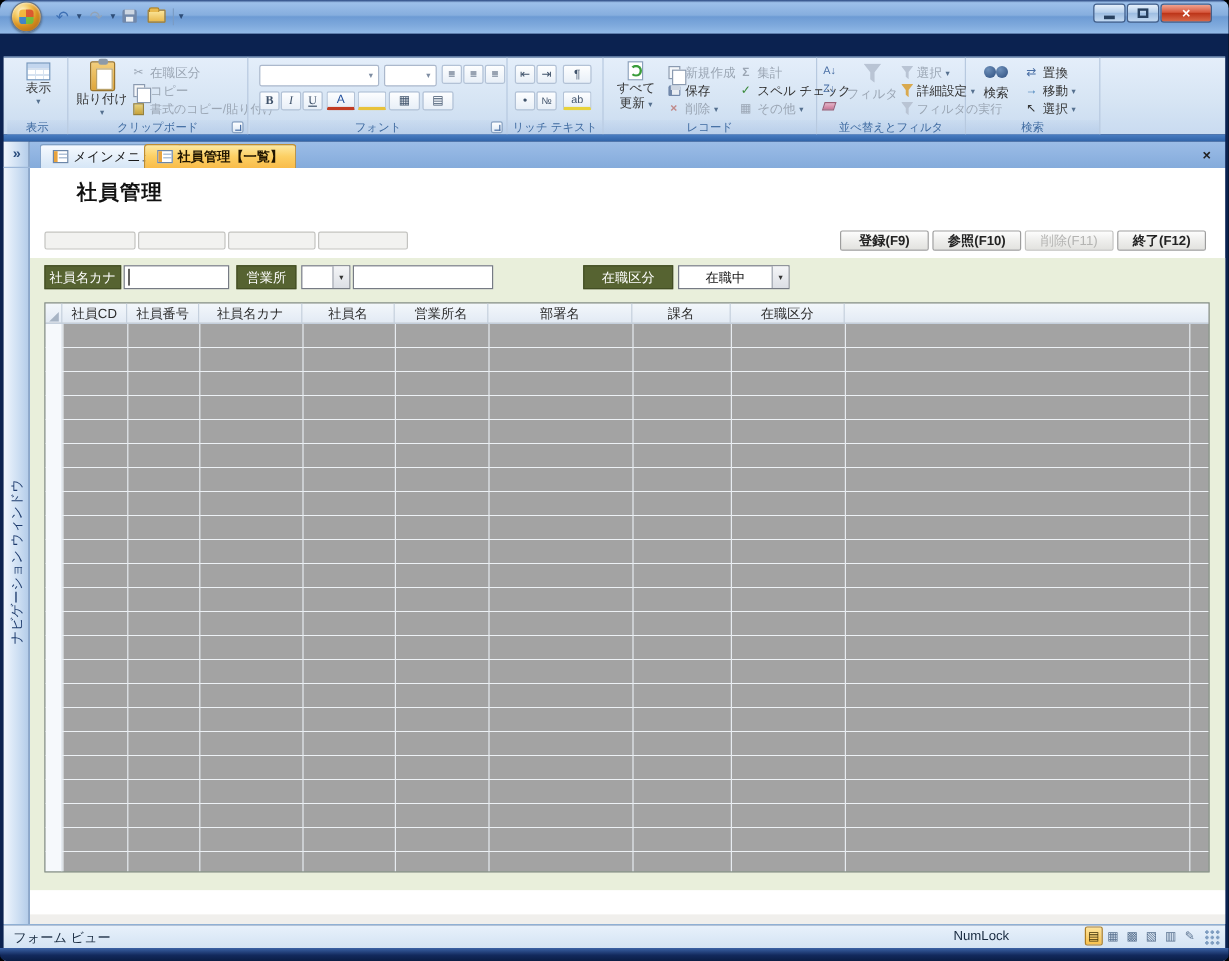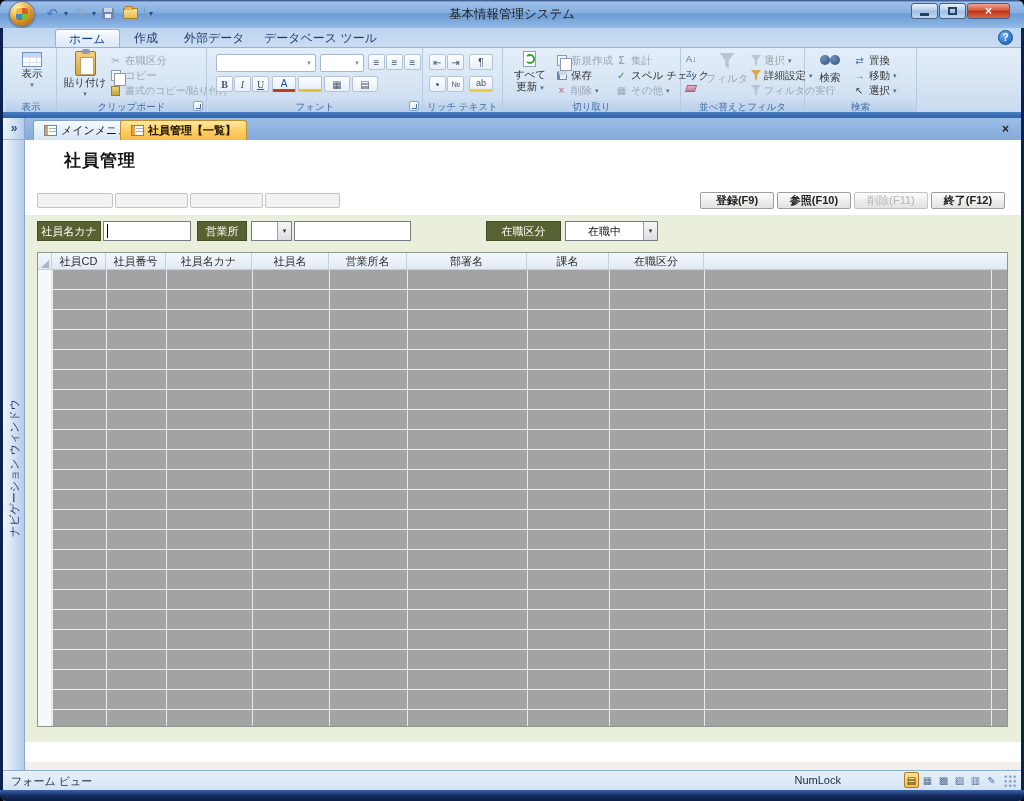--- a/index.html
+++ b/index.html
@@ -175,43 +175,33 @@
       <span class="qdrop">▾</span>
       <span class="qbtn">
           <span class="disk"></span>
         </span>
       <span class="qbtn">
           <span class="folder"></span>
         </span>
       <span class="qsep"></span>
       <span class="qdrop">▾</span>
     </div>
-    <div class="abs title-text">基本情報管理システム</div>
     <div class="winbtns">
       <span class="wbtn min">
           <span class="minbar"></span>
         </span>
       <span class="wbtn max">
           <span class="maxbox"></span>
         </span>
       <span class="wbtn close">
           <span>×</span>
         </span>
     </div>
   </div>
 
-  <div class="abs tabrow">
-    <span class="rtab active" style="left:52px;">ホーム</span>
-    <span class="rtab" style="left:118px;">作成</span>
-    <span class="rtab" style="left:168px;">外部データ</span>
-    <span class="rtab" style="left:248px;">データベース ツール</span>
-    <span class="helpbtn">
-        <span>?</span>
-      </span>
-  </div>
 
   <div class="abs ribbon">
 
     <div class="rgroup" style="left:3px;width:51px;">
       <div class="bigbtn" style="left:7px;top:4px;width:38px;">
         <span class="sheet-icon"></span>
         <span>表示</span>
         <span class="drop">▾</span>
       </div>
       <div class="glabel">表示</div>
@@ -306,21 +296,21 @@
       </div>
       <div class="ri" style="left:112px;top:21px;">
         <span class="ric" style="color:#3a8a3a;font-weight:bold;">✓</span>
         <span>スペル チェック</span>
       </div>
       <div class="ri dis" style="left:112px;top:36px;">
         <span class="ric">▦</span>
         <span>その他</span>
         <span class="drop">▾</span>
       </div>
-      <div class="glabel">切り取り</div>
+      <div class="glabel">レコード</div>
     </div>
 
     <div class="rgroup" style="left:678px;width:124px;">
       <div class="ri" style="left:5px;top:4px;font-size:9px;color:#4a6fa5;">A↓</div>
       <div class="ri" style="left:5px;top:19px;font-size:9px;color:#4a6fa5;">Z↓</div>
       <div class="ri" style="left:5px;top:34px;">
           <span class="eraser"></span>
         </div>
       <div class="bigbtn dis" style="left:24px;top:5px;width:44px;">
         <span class="funnel"></span>

